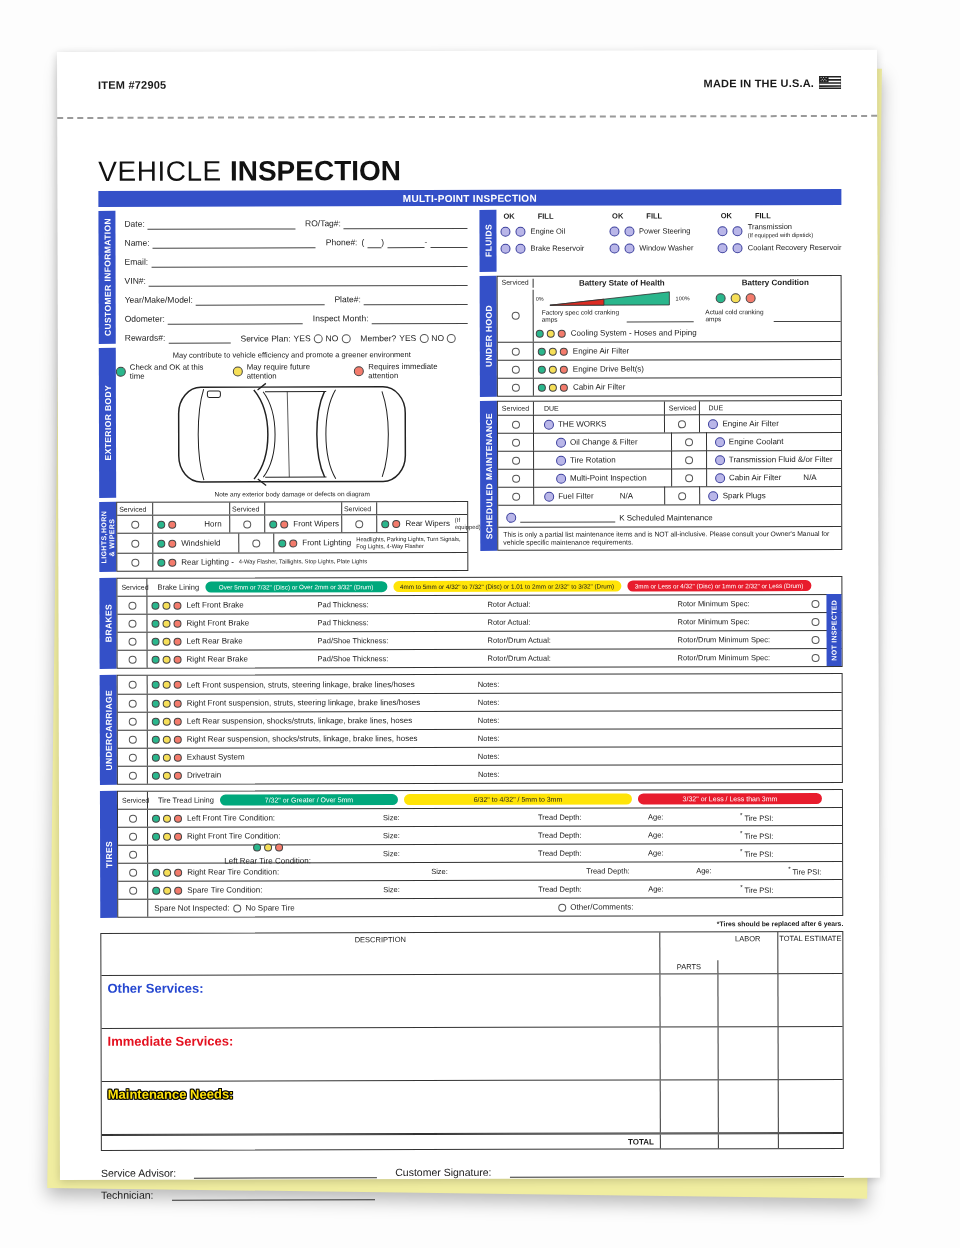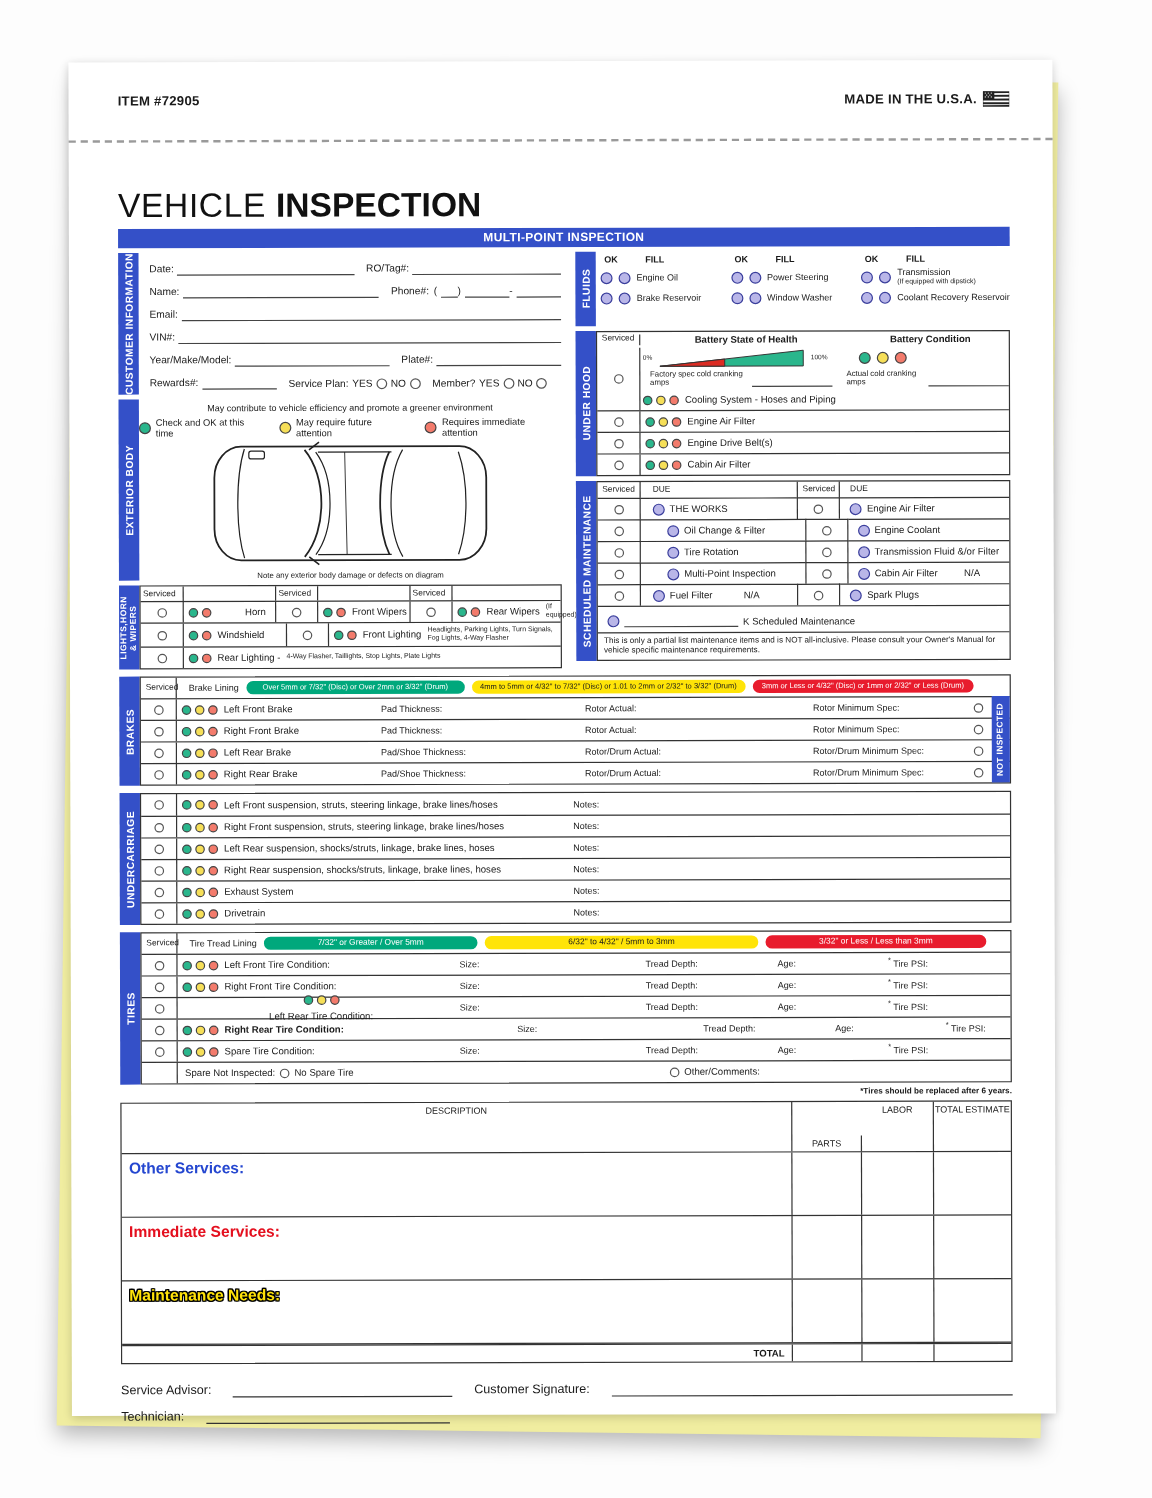--- a/index.html
+++ b/index.html
@@ -215,20 +215,30 @@
             <div class="fld" style="flex:1.5">
                   <span class="lbl">Year/Make/Model:</span>
                   <span class="line"></span>
                 </div>
             <div class="fld" style="flex:1">
                   <span class="lbl">Plate#:</span>
                   <span class="line"></span>
                 </div>
           </div>
           <div class="crow">
+            <div class="fld" style="flex:1.15">
+                  <span class="lbl">Odometer:</span>
+                  <span class="line"></span>
+                </div>
+            <div class="fld" style="flex:1">
+                  <span class="lbl">Inspect Month:</span>
+                  <span class="line"></span>
+                </div>
+          </div>
+          <div class="crow">
             <div class="fld" style="flex:0.9">
                   <span class="lbl">Rewards#:</span>
                   <span class="line"></span>
                 </div>
             <span class="yn">
                   <span>Service Plan:</span>
               <span>YES</span>
                   <span class="dot open"></span>
               <span>NO</span>
                   <span class="dot open"></span>
@@ -856,21 +866,21 @@
             </div>
         <div class="colspec" style="width:155px;">Size:</div>
         <div class="colspec" style="width:110px;">Tread Depth:</div>
         <div class="colspec" style="width:92px;">Age:</div>
         <div class="colspec"><sup>*</sup> <span>Tire PSI:</span></div>
       </div>
       <div class="trow" style="height:18px;">
         <div class="svccell" style="width:30px;">
               <span class="dot open"></span>
             </div>
-        <div class="rowname" style="width:283px; padding-left:4px;font-weight:bold;">
+        <div class="rowname" style="width:283px; padding-left:4px;">
               <span class="dots">
                 <span class="dot g"></span>
                 <span class="dot y"></span>
                 <span class="dot r"></span>
               </span>
               <span class="itname">Right Rear Tire Condition:</span>
             </div>
         <div class="colspec" style="width:155px;">Size:</div>
         <div class="colspec" style="width:110px;">Tread Depth:</div>
         <div class="colspec" style="width:92px;">Age:</div>

